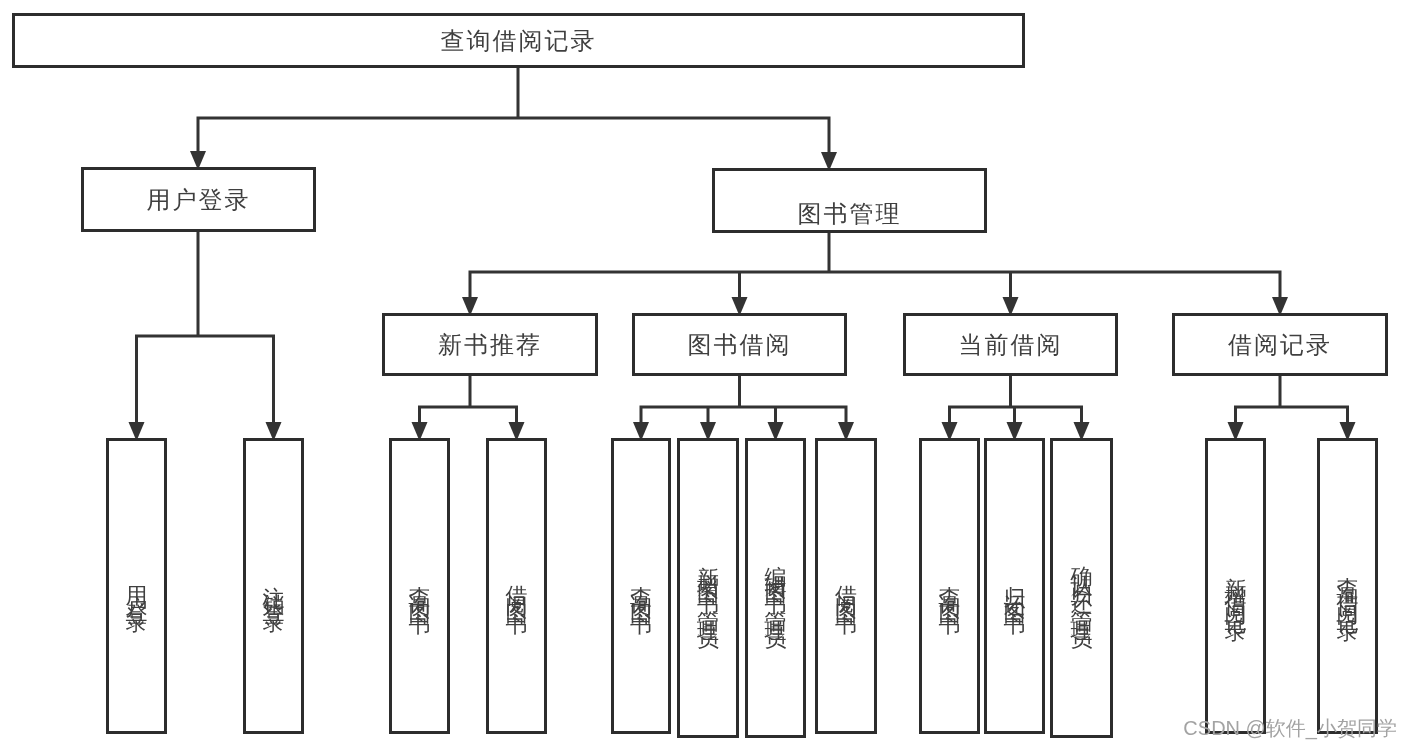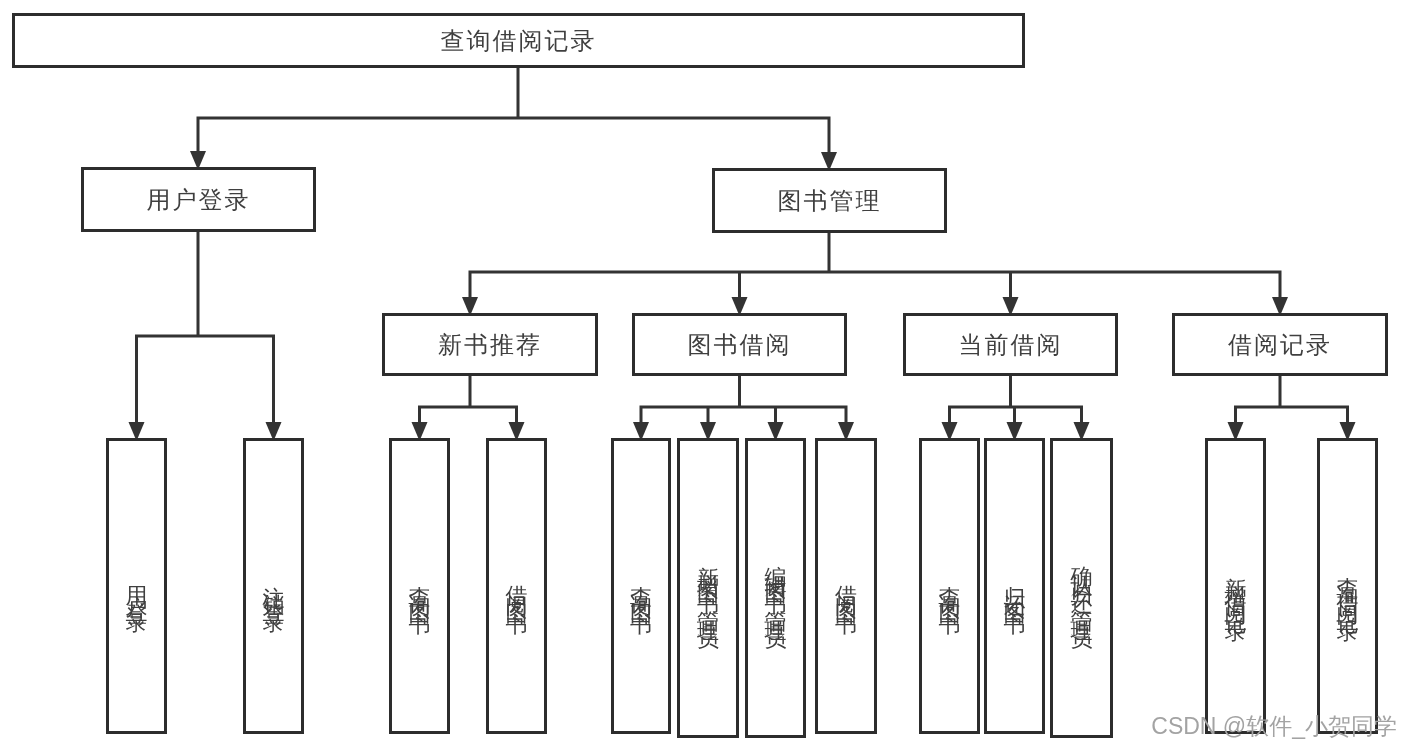--- a/index.html
+++ b/index.html
@@ -33,21 +33,21 @@
     text-orientation: mixed;
     font-size: 22px;
     letter-spacing: 9px;
     line-height: 1;
     color: #3f3f3f;
   }
   .watermark {
     position: absolute;
     right: 8px;
     bottom: 5px;
-    font-size: 23px;
+    font-size: 20px;
     color: #a3a3a3;
     white-space: nowrap;
     z-index: 5;
   }
 </style>
 </head>
 <body>
 
 <div class="canvas">
 
@@ -74,21 +74,21 @@
       <polygon points="1347.5,441 1339.5,422 1355.5,422" fill="#333333"></polygon>
     </svg>
 
   <div class="node hbox" style="left:12px; top:13px; width:1013px; height:55px;">
     <span>查询借阅记录</span>
   </div>
 
   <div class="node hbox" style="left:81px; top:167px; width:235px; height:65px;">
     <span>用户登录</span>
   </div>
-  <div class="node hbox" style="left:712px; top:168px; width:235px; height:65px;">
+  <div class="node hbox" style="left:712px; top:168px; width:275px; height:65px;align-items:flex-end;">
     <span>图书管理</span>
   </div>
 
   <div class="node hbox" style="left:362px; top:313px; width:216px; height:63px;margin-left:20px;">
     <span>新书推荐</span>
   </div>
   <div class="node hbox" style="left:903px; top:313px; width:215px; height:63px;">
     <span>当前借阅</span>
   </div>
   <div class="node hbox" style="left:632px; top:313px; width:215px; height:63px;">

